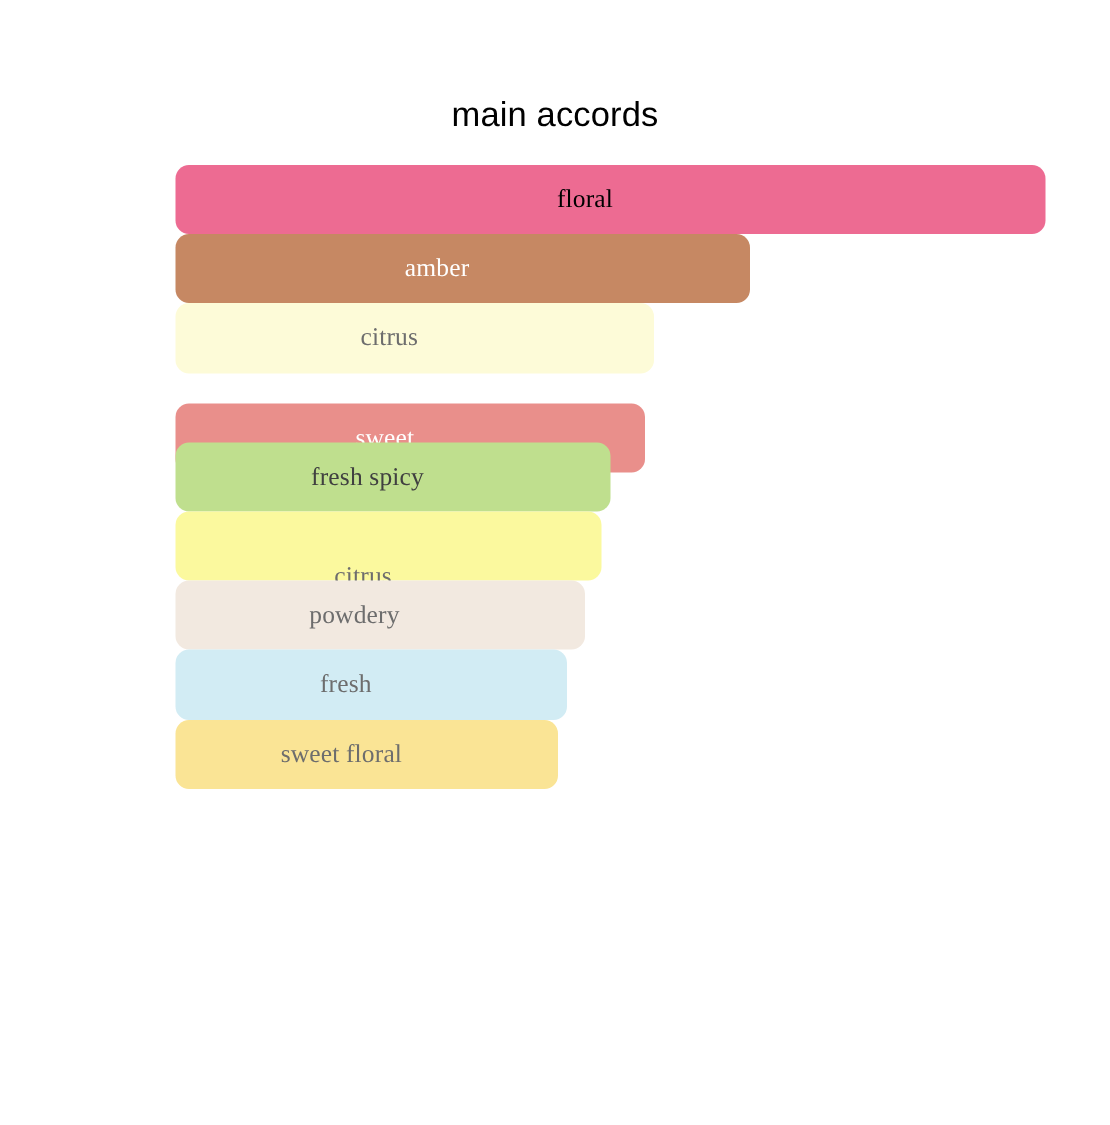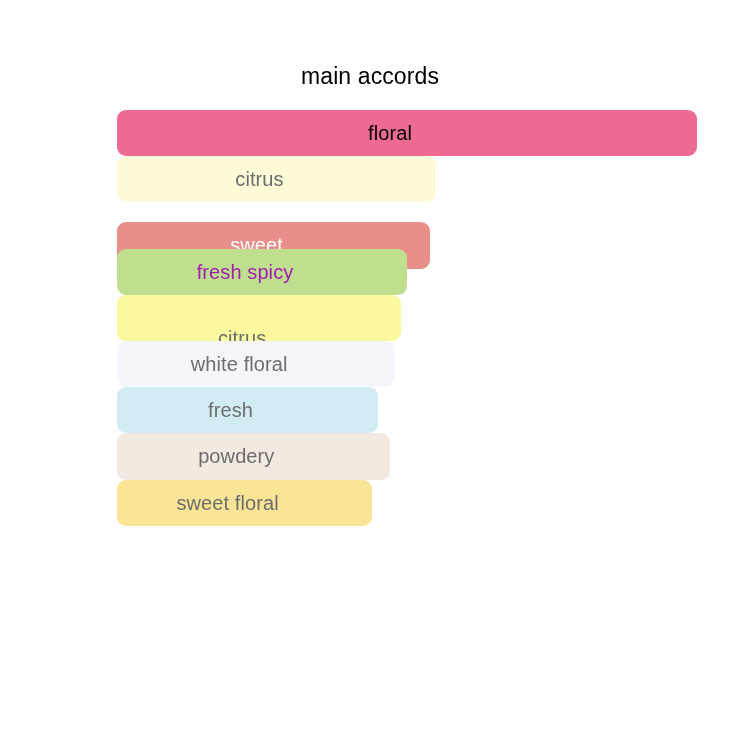--- a/index.html
+++ b/index.html
@@ -48,73 +48,74 @@
     left: 0;
     top: 0;
     height: 46.2px;
     border-radius: 9px;
     box-sizing: border-box;
     display: flex;
     align-items: center;
     justify-content: center;
   }
   .bar-label {
-    font-size: 20px;
+    font-size: 17px;
     line-height: 26px;
     white-space: nowrap;
     padding-right: 34px;
     letter-spacing: 0.1px;
+    font-family: Liberation Serif, serif;
   }
 </style>
 </head>
 <body>
 
 <div id="chart-root">
 
   <div id="chart-title">main accords</div>
 
   <div id="bars-area">
       <div class="bar-row">
         <div class="bar" style="width: 580px; background: rgb(237, 107, 146);">
           <span class="bar-label" style="color: rgb(0, 0, 0);">floral</span>
         </div>
       </div>
       <div class="bar-row">
+        <div class="bar" style="width: 382.8px; background: rgb(198, 136, 99);">
+          <span class="bar-label" style="color: rgb(255, 255, 255);">amber</span>
+        </div>
+      </div>
+      <div class="bar-row">
         <div class="bar" style="width: 319px; background: rgb(253, 251, 216);">
           <span class="bar-label" style="color: rgb(109, 109, 109);">citrus</span>
         </div>
       </div>
       <div class="bar-row">
         <div class="bar" style="width: 313.2px; background: rgb(233, 143, 139); margin-top: 20px;">
           <span class="bar-label" style="color: rgb(255, 255, 255);">sweet</span>
         </div>
       </div>
       <div class="bar-row">
         <div class="bar" style="width: 290px; background: rgb(191, 223, 142);">
-          <span class="bar-label" style="color: #a21caf;">fresh spicy</span>
+          <span class="bar-label" style="color: #404040;">fresh spicy</span>
         </div>
       </div>
       <div class="bar-row">
         <div class="bar" style="width: 284.2px; background: rgb(251, 249, 158);">
           <span class="bar-label" style="color: rgb(109, 109, 109); margin-top: 40px;">citrus</span>
         </div>
       </div>
       <div class="bar-row">
-        <div class="bar" style="width: 278.4px; background: rgb(245, 246, 252);">
-          <span class="bar-label" style="color: rgb(109, 109, 109);">white floral</span>
+        <div class="bar" style="width: 272.6px; background: rgb(242, 233, 224);">
+          <span class="bar-label" style="color: rgb(109, 109, 109);">powdery</span>
         </div>
       </div>
       <div class="bar-row">
         <div class="bar" style="width: 261px; background: rgb(210, 236, 244);">
           <span class="bar-label" style="color: rgb(109, 109, 109);">fresh</span>
-        </div>
-      </div>
-      <div class="bar-row">
-        <div class="bar" style="width: 272.6px; background: rgb(242, 233, 224);">
-          <span class="bar-label" style="color: rgb(109, 109, 109);">powdery</span>
         </div>
       </div>
       <div class="bar-row">
         <div class="bar" style="width: 255.2px; background: rgb(250, 228, 149);">
           <span class="bar-label" style="color: rgb(109, 109, 109);">sweet floral</span>
         </div>
       </div>
     </div>
 
 </div>

